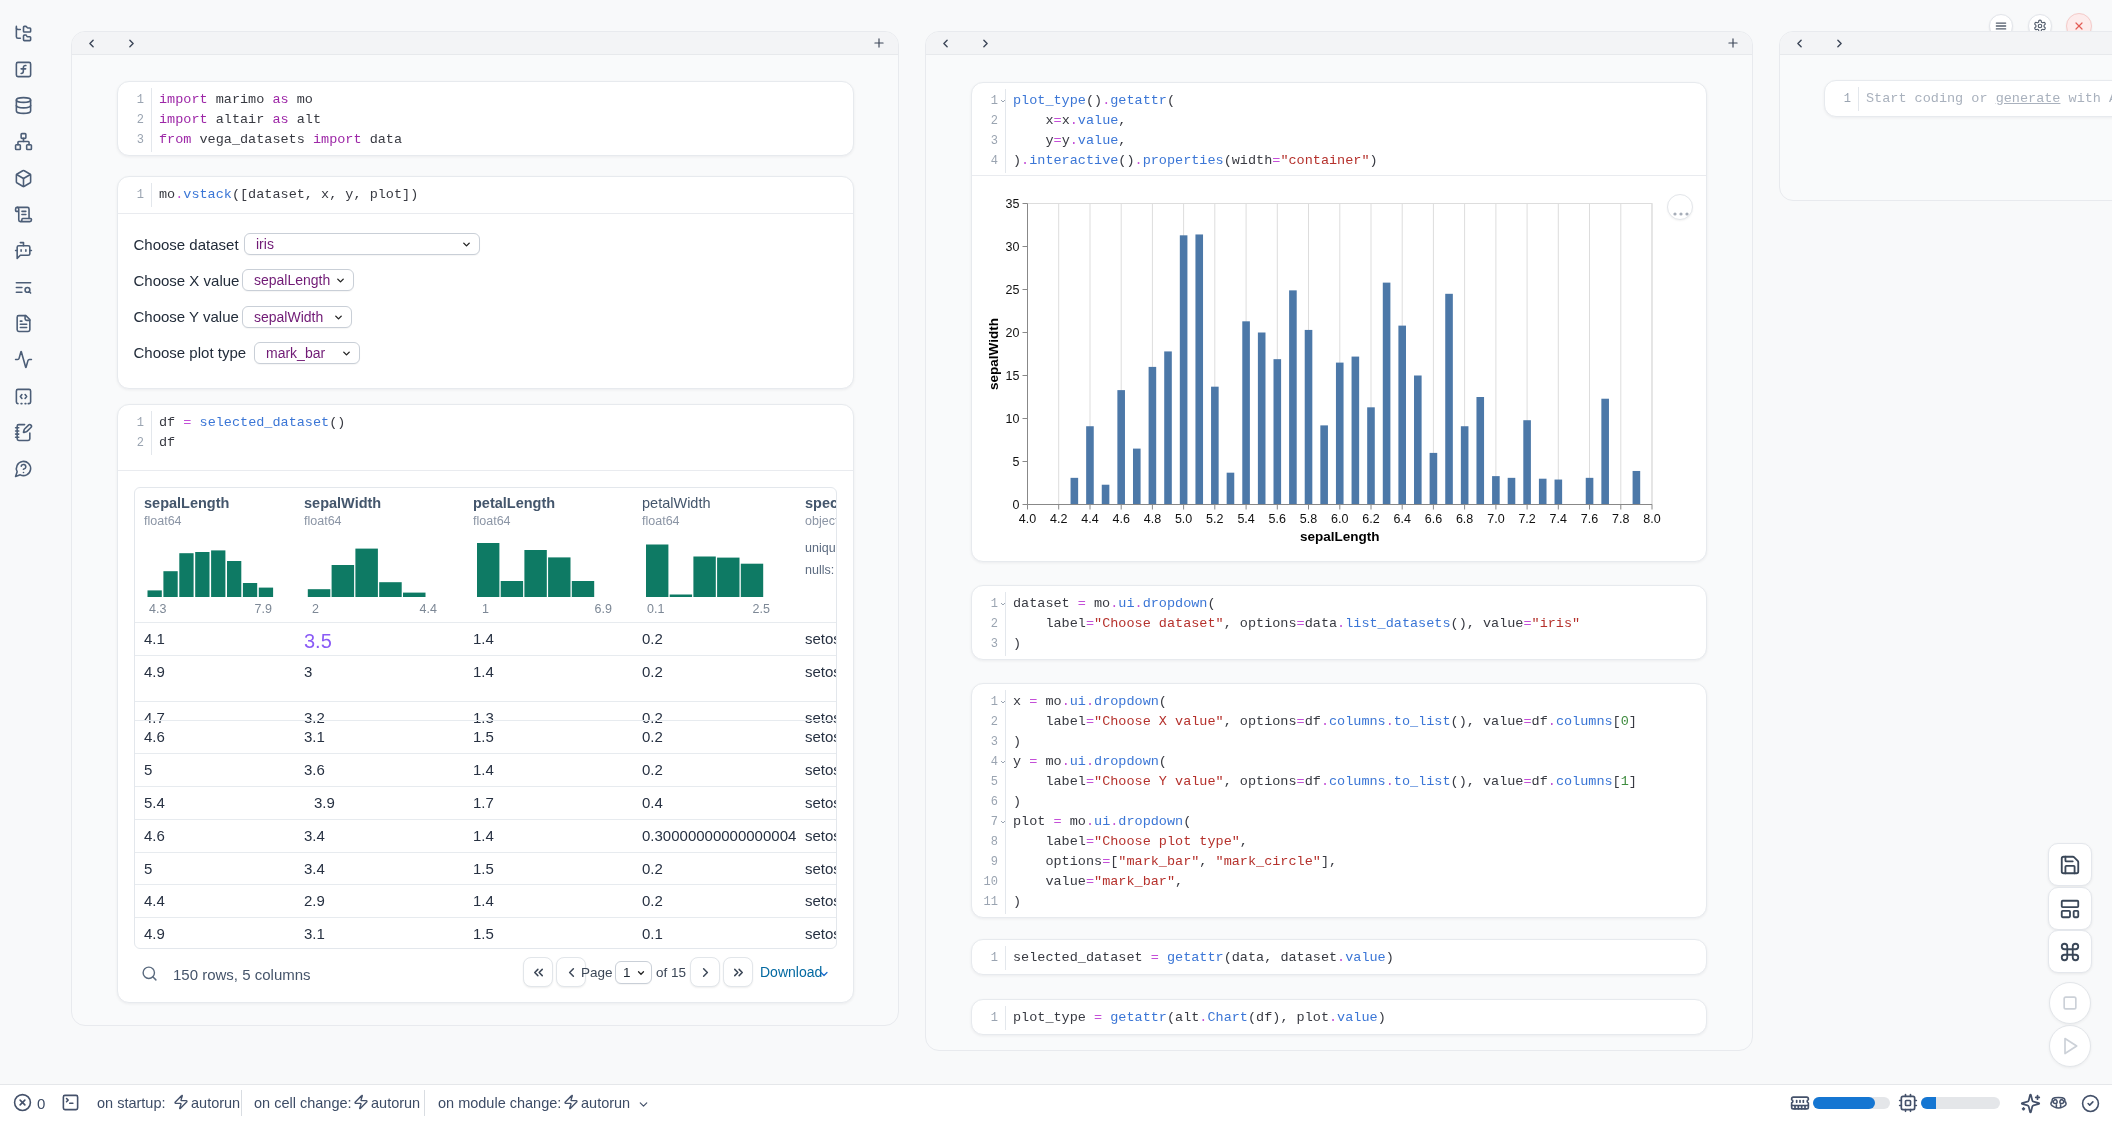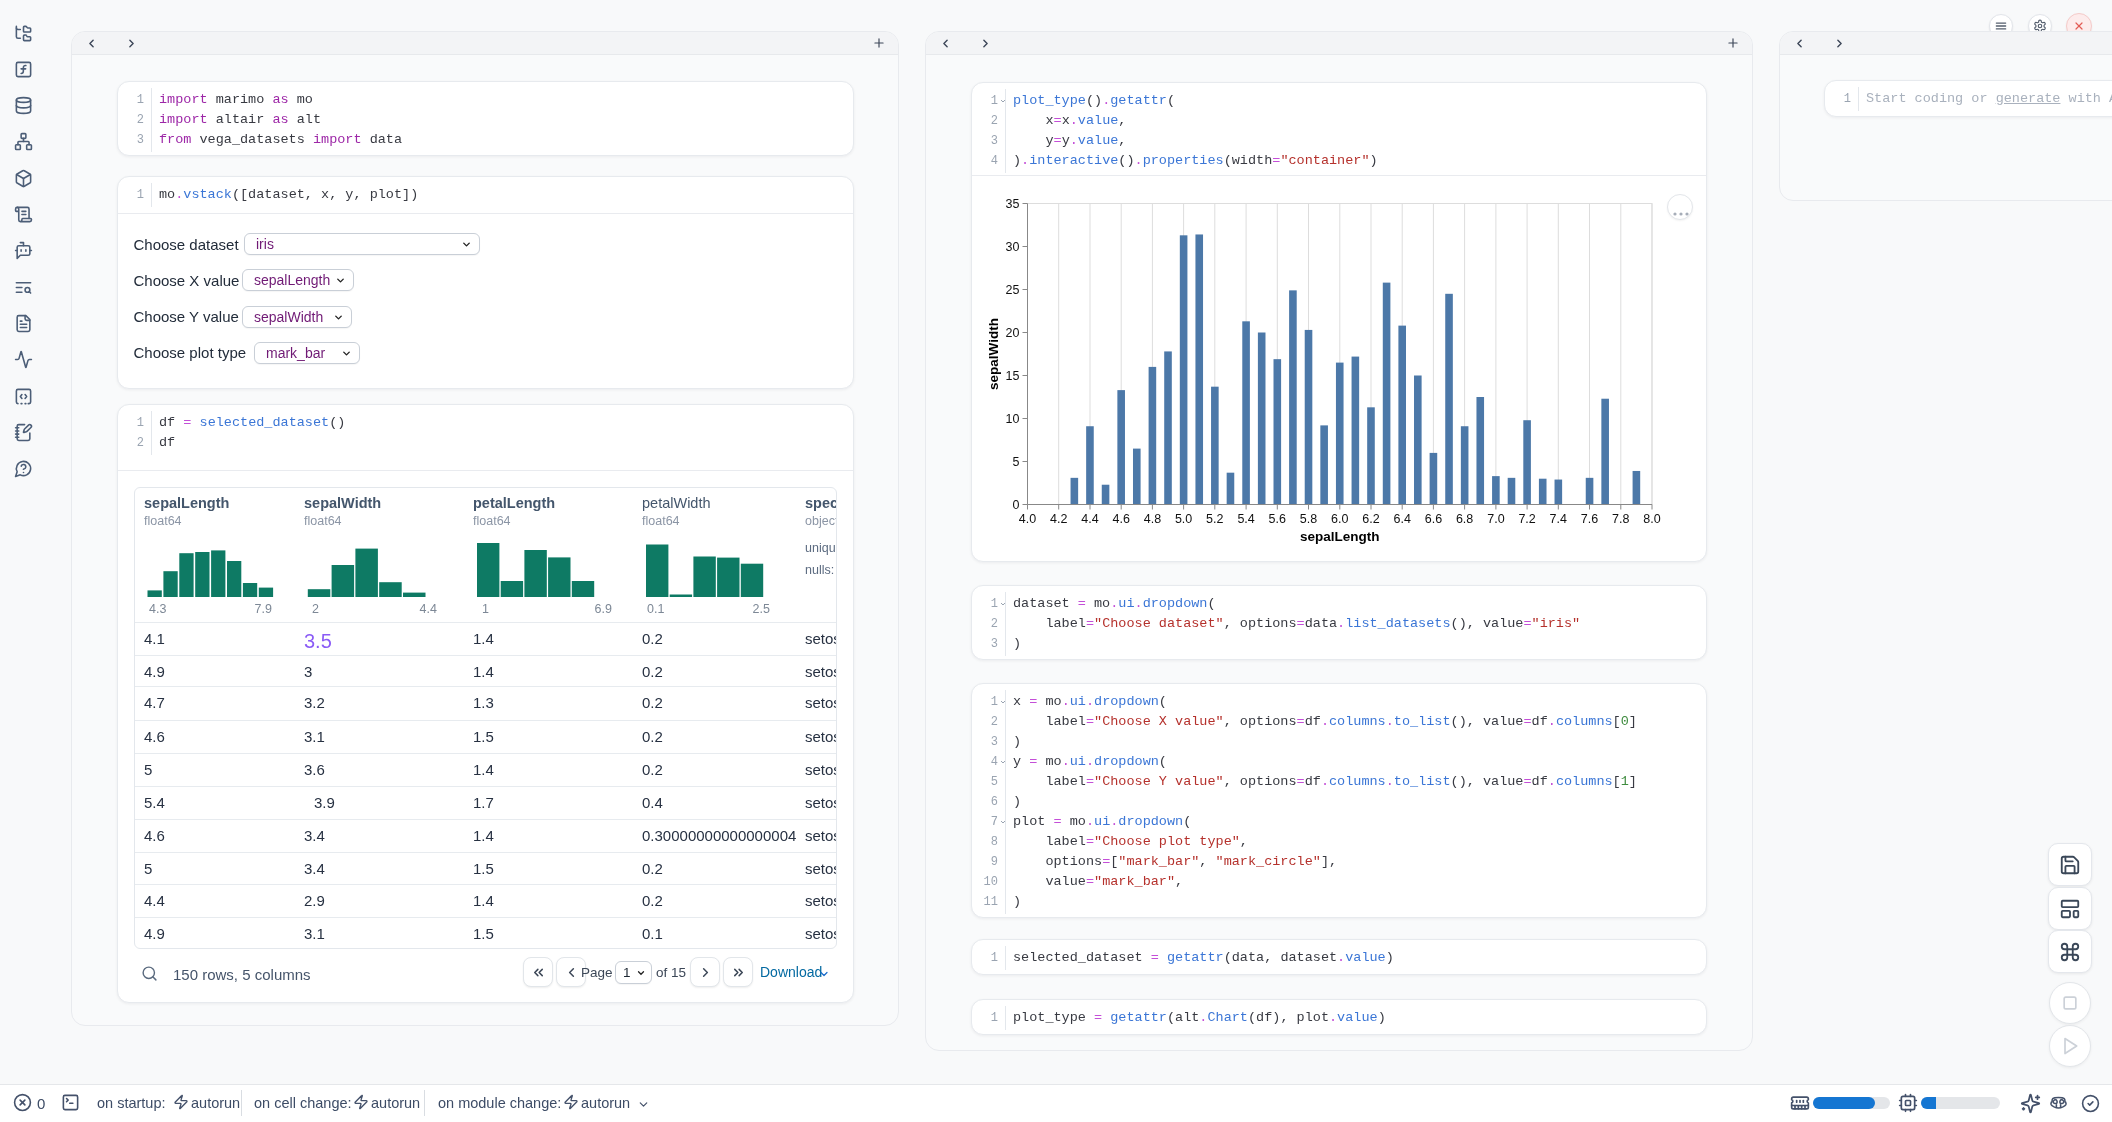--- a/index.html
+++ b/index.html
@@ -250,21 +250,21 @@
         <div class="abs" style="left:507px;top:7px;font-size:15px;color:#273142">0.2</div>
         <div class="abs" style="left:670px;top:7px;font-size:15px;color:#273142">setosa</div>
       </div>
       <div class="abs" style="left:0;top:166.8px;width:703px;height:32.8px;border-top:1px solid #e7ebef">
         <div class="abs" style="left:9px;top:7px;font-size:15px;color:#273142">4.9</div>
         <div class="abs" style="left:169px;top:7px;font-size:15px;color:#273142">3</div>
         <div class="abs" style="left:338px;top:7px;font-size:15px;color:#273142">1.4</div>
         <div class="abs" style="left:507px;top:7px;font-size:15px;color:#273142">0.2</div>
         <div class="abs" style="left:670px;top:7px;font-size:15px;color:#273142">setosa</div>
       </div>
-      <div class="abs" style="left:0;top:198px;width:703px;height:32.8px;border-top:1px solid #e7ebef">
+      <div class="abs" style="left:0;top:213px;width:703px;height:32.8px;border-top:1px solid #e7ebef">
         <div class="abs" style="left:9px;top:7px;font-size:15px;color:#273142">4.7</div>
         <div class="abs" style="left:169px;top:7px;font-size:15px;color:#273142">3.2</div>
         <div class="abs" style="left:338px;top:7px;font-size:15px;color:#273142">1.3</div>
         <div class="abs" style="left:507px;top:7px;font-size:15px;color:#273142">0.2</div>
         <div class="abs" style="left:670px;top:7px;font-size:15px;color:#273142">setosa</div>
       </div>
       <div class="abs" style="left:0;top:232.4px;width:703px;height:32.8px;border-top:1px solid #e7ebef">
         <div class="abs" style="left:9px;top:7px;font-size:15px;color:#273142">4.6</div>
         <div class="abs" style="left:169px;top:7px;font-size:15px;color:#273142">3.1</div>
         <div class="abs" style="left:338px;top:7px;font-size:15px;color:#273142">1.5</div>

